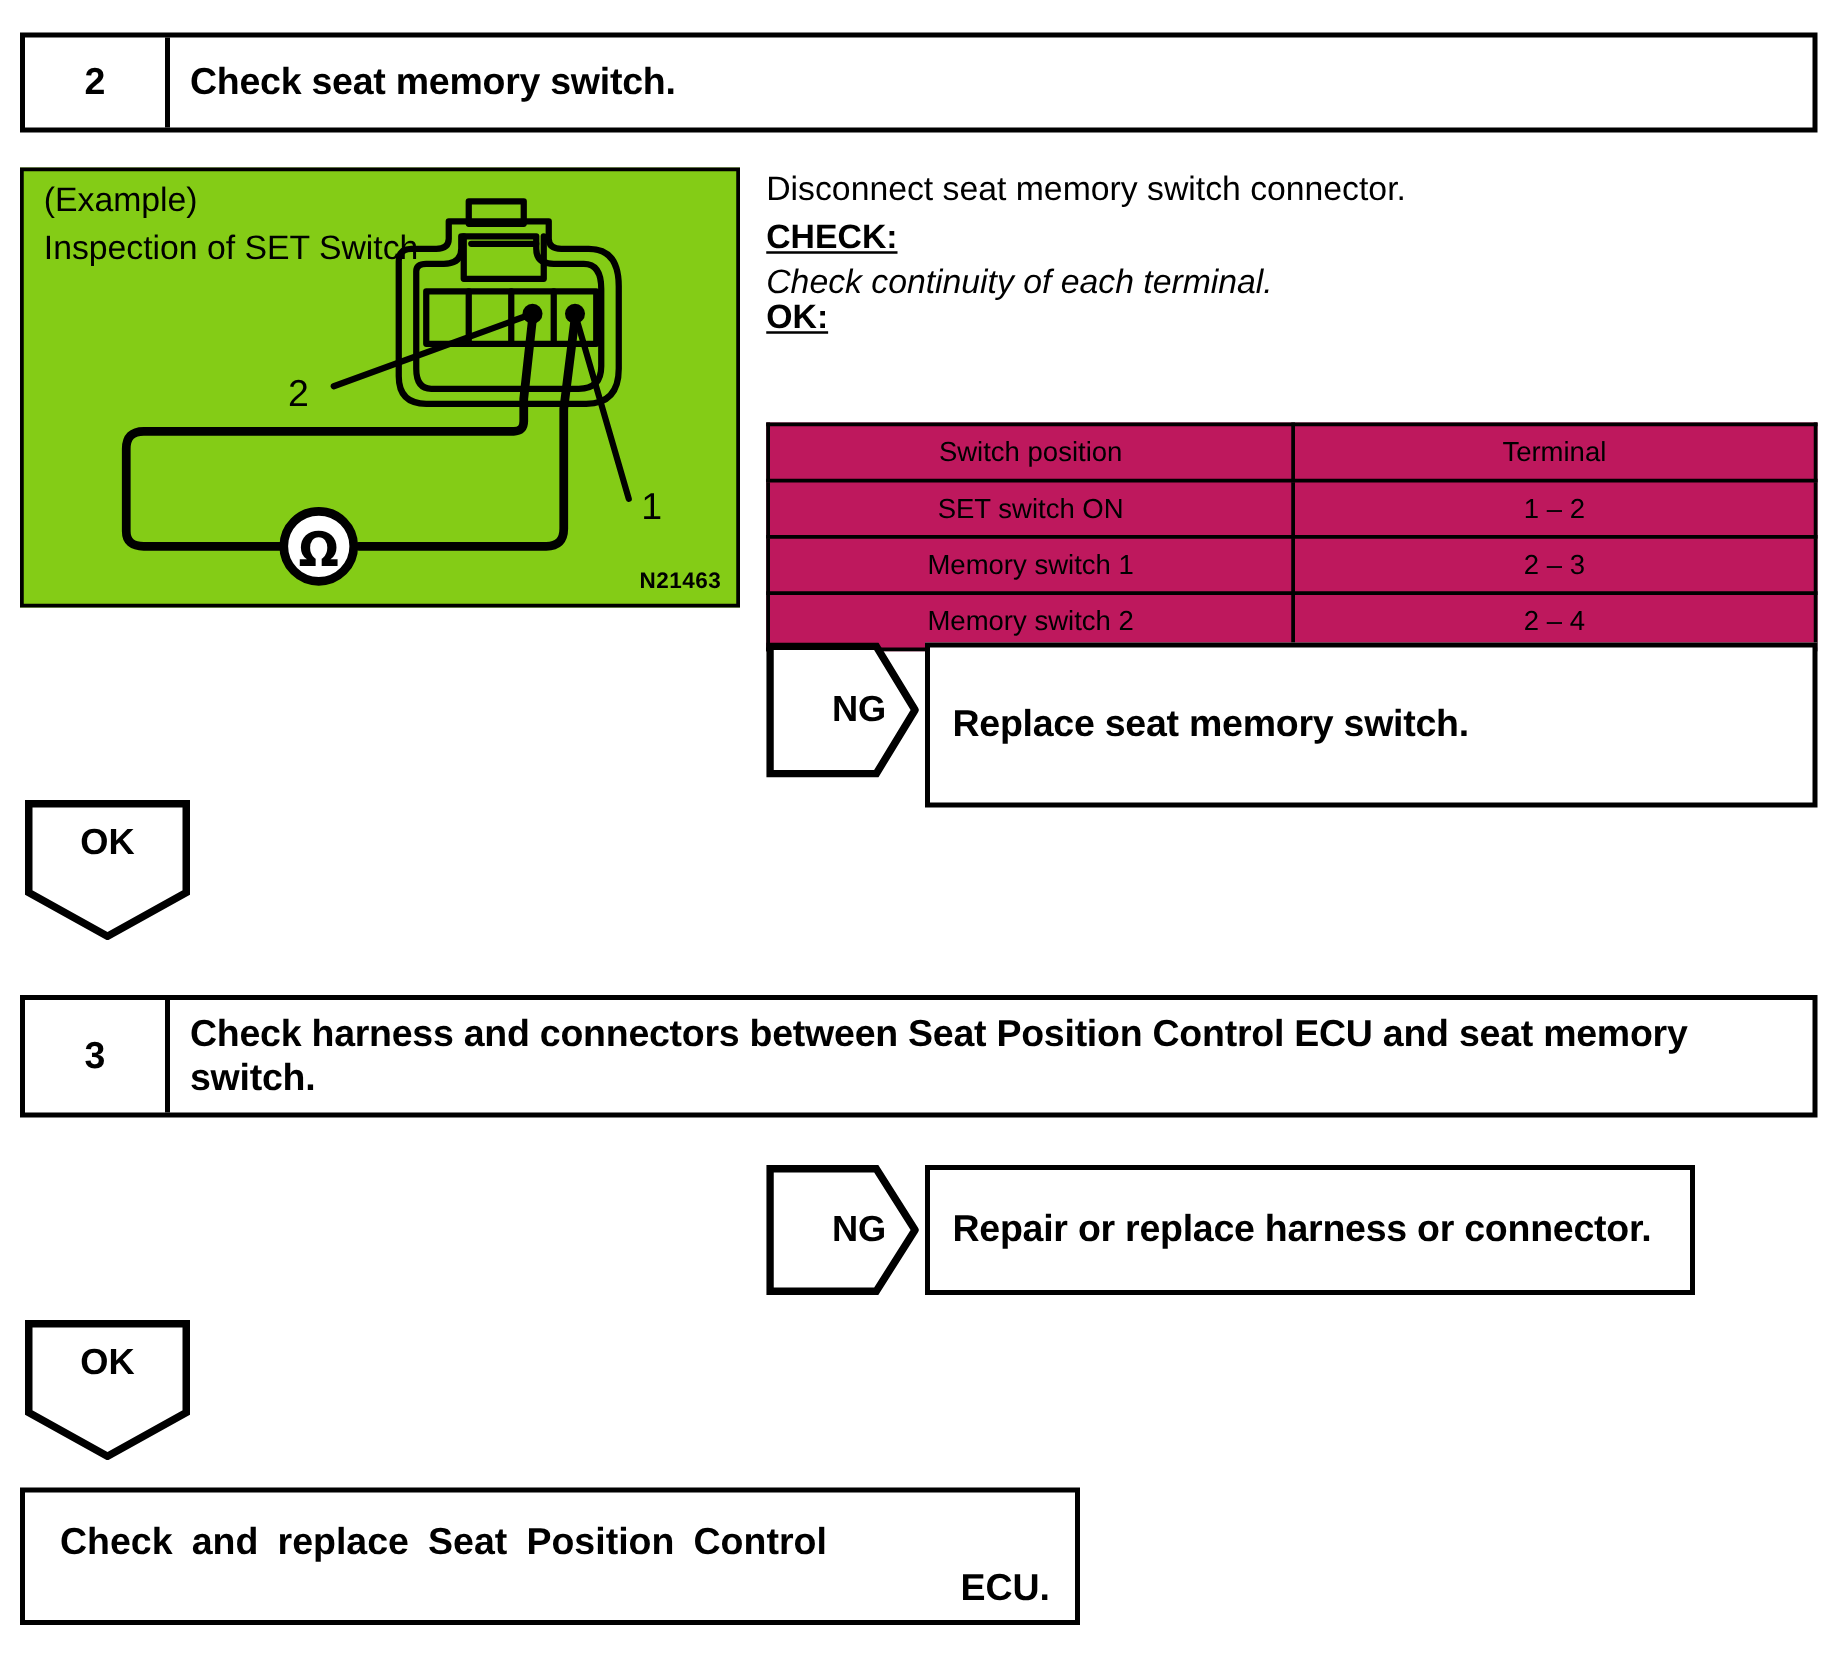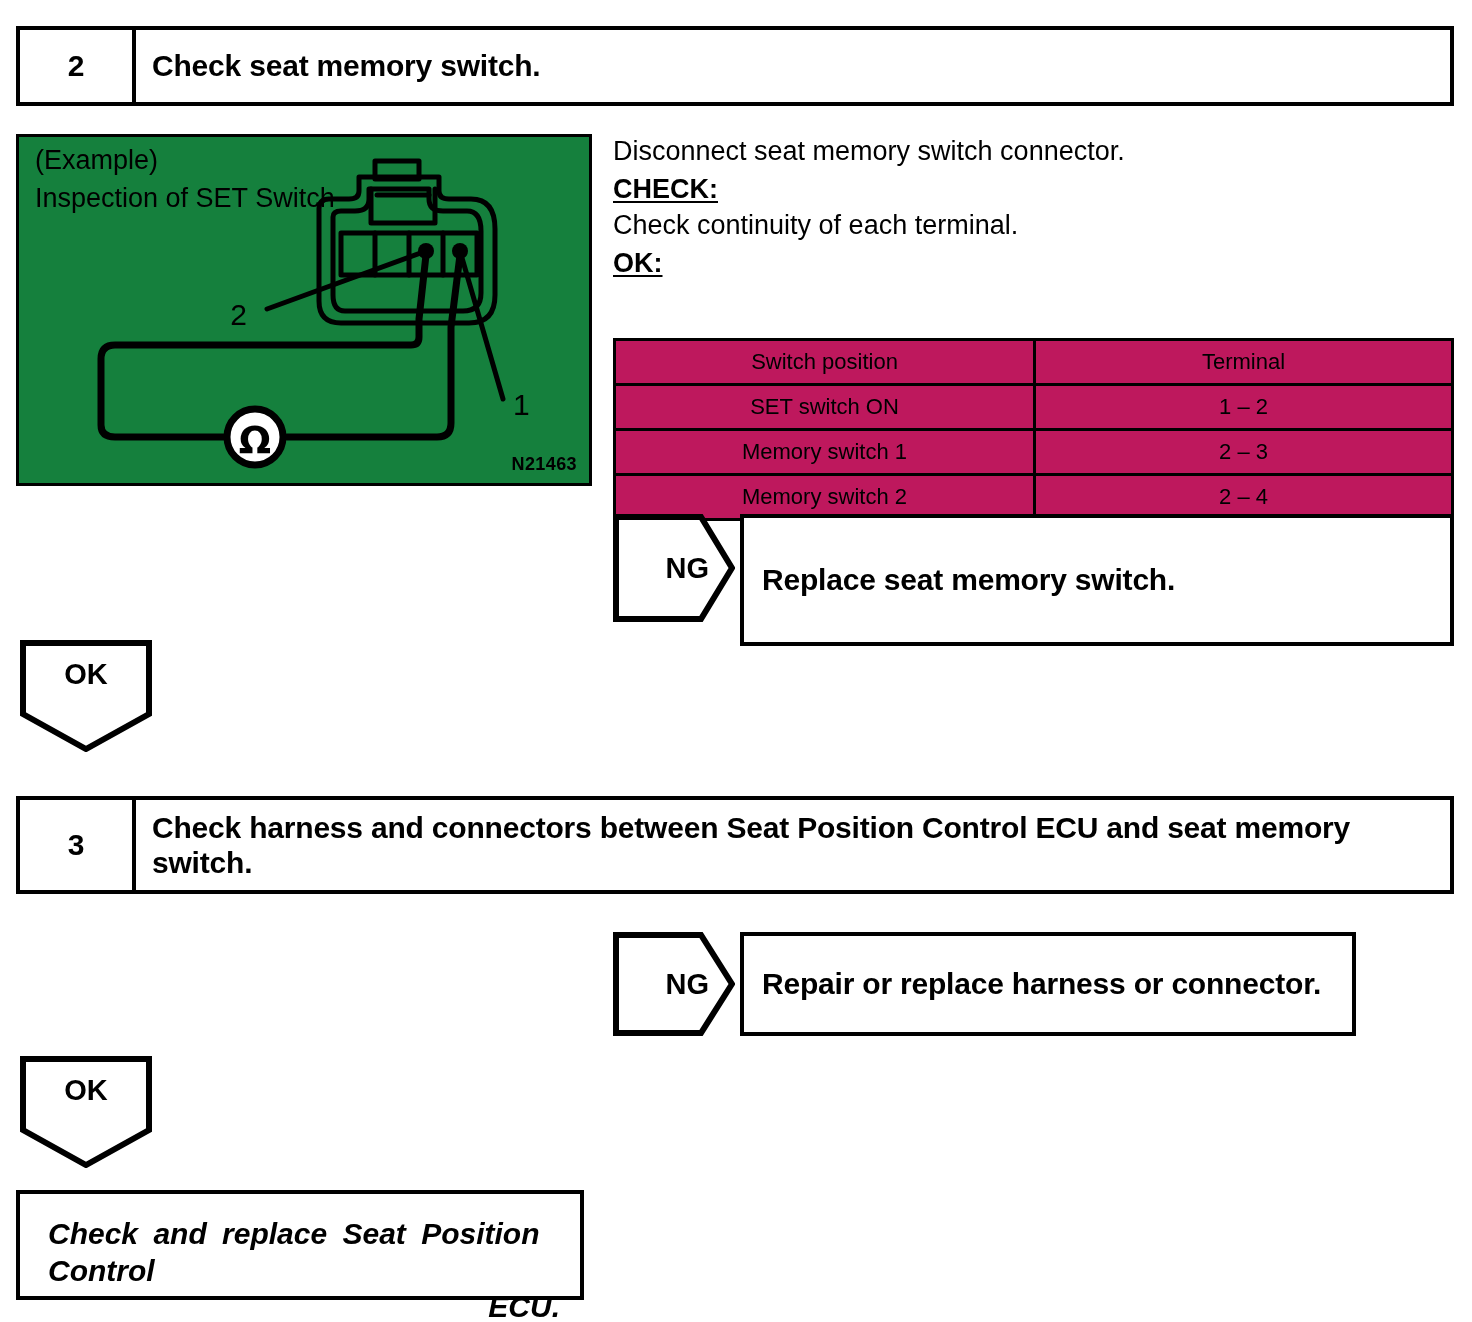--- a/index.html
+++ b/index.html
@@ -48,21 +48,21 @@
     font-size: 30px;
     line-height: 1.18;
     letter-spacing: -0.2px;
   }
 
   
   .figure-panel {
     position: absolute;
     box-sizing: border-box;
     border: 3px solid #000;
-    background: #15803d;
+    background: #84cc16;
   }
   .fig-caption {
     position: absolute;
     font-size: 27px;
     line-height: 1.32;
     white-space: nowrap;
   }
   .fig-id {
     position: absolute;
     font-size: 18px;
@@ -279,21 +279,21 @@
     </svg>
 
     <div class="fig-id" style="right:12px; bottom:8px;">N21463</div>
   </div>
 
   <div class="instructions" style="left:613px; top:138px; width:840px;">
     <p class="instr-line instr-body" style="margin-bottom:11px;">Disconnect seat memory switch connector.</p>
     <p class="instr-line" style="margin-bottom:9px;">
       <span class="instr-head">CHECK:</span>
     </p>
-    <p class="instr-line instr-body" style="margin-bottom:11px;">Check continuity of each terminal.</p>
+    <p class="instr-line instr-body" style="margin-bottom:1px;font-style:italic;">Check continuity of each terminal.</p>
     <p class="instr-line" style="margin-bottom:0;">
       <span class="instr-head">OK:</span>
     </p>
   </div>
 
   <table class="spec-table" style="left:613px; top:338px; width:841px;">
     <colgroup>
       <col class="col-switch">
       <col class="col-term">
     </colgroup>
@@ -351,18 +351,18 @@
     <div class="ng-box" style="left:127px; top:0; width:616px; height:104px;">Repair or replace harness or connector.</div>
   </div>
 
   <div class="ok-badge" style="left:20px; top:1056px; width:132px; height:112px;">
     <svg class="ok-shape" viewBox="0 0 132 112" preserveAspectRatio="none">
       <path d="M 3 3 L 129 3 L 129 74 L 66 109 L 3 74 Z" fill="#fff" stroke="#000" stroke-width="6" stroke-linejoin="miter"></path>
     </svg>
     <span class="ok-label">OK</span>
   </div>
 
-  <div class="result-box" style="left:16px; top:1190px; width:568px; height:110px;font-style:italic;">
+  <div class="result-box" style="left:16px; top:1190px; width:848px; height:110px;">
     <span class="result-line-1">Check and replace Seat Position Control</span>
     <span class="result-line-2">ECU.</span>
   </div>
 
 </div>
 
 </body></html>

